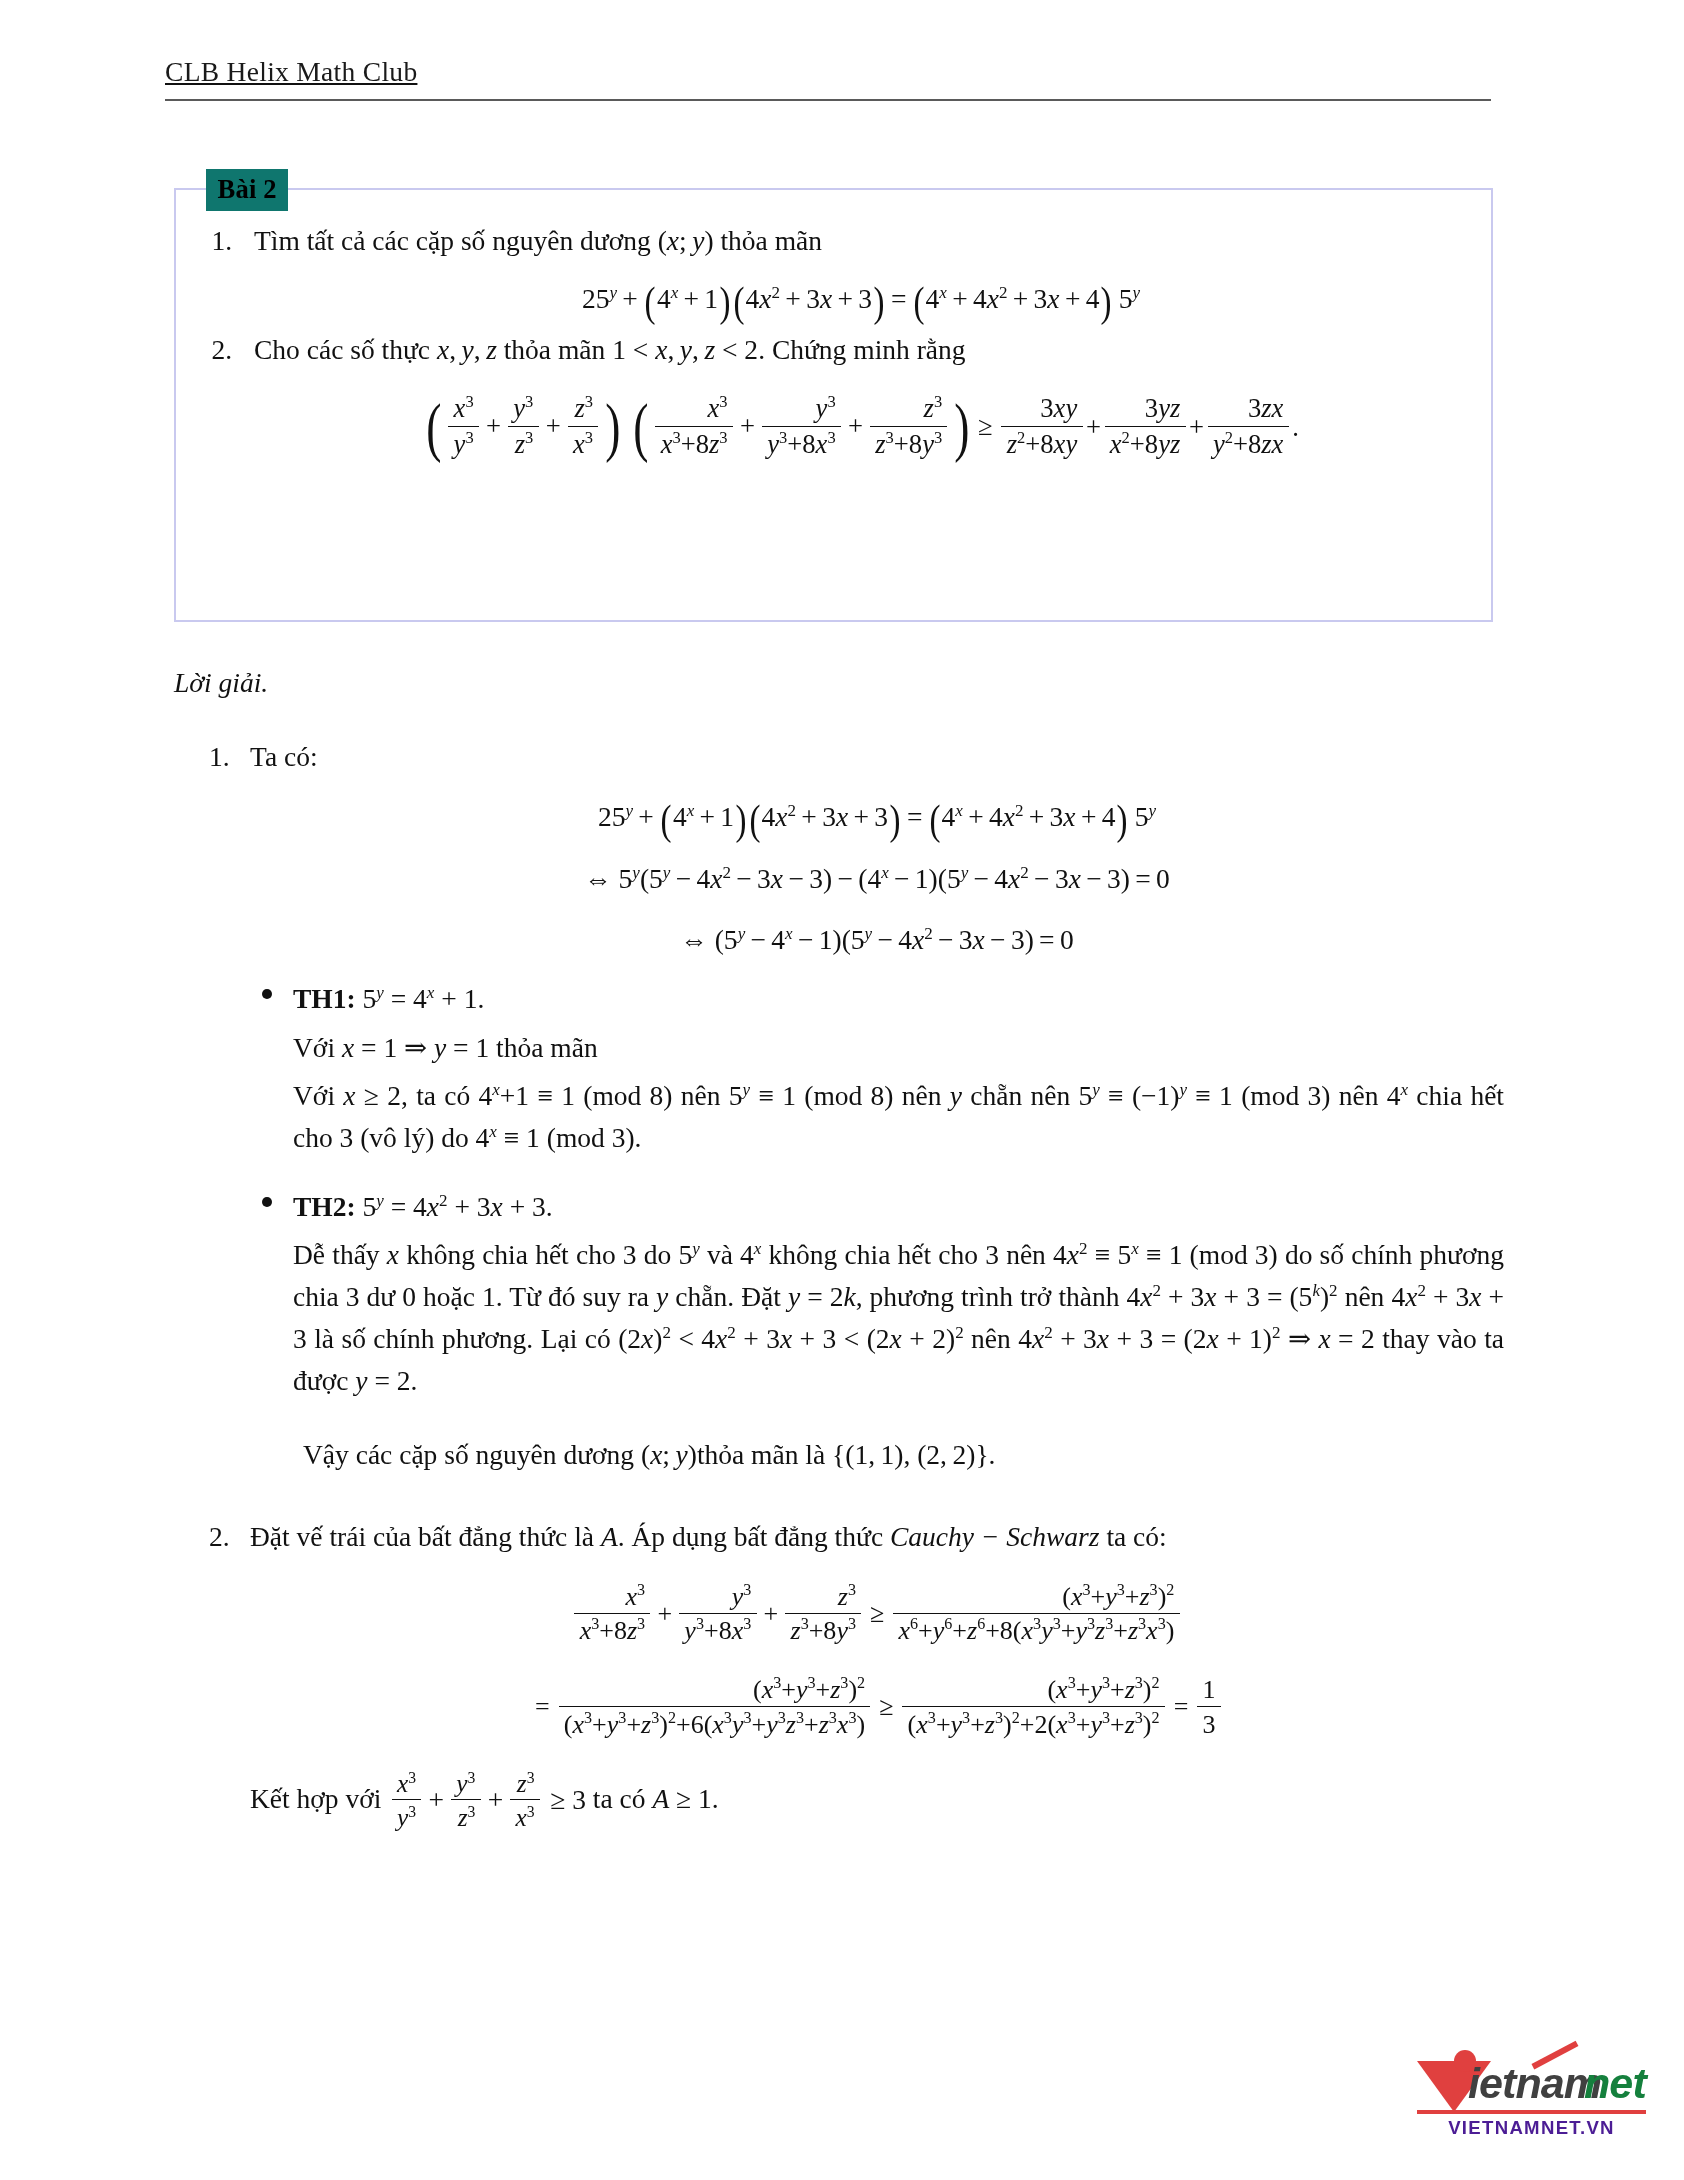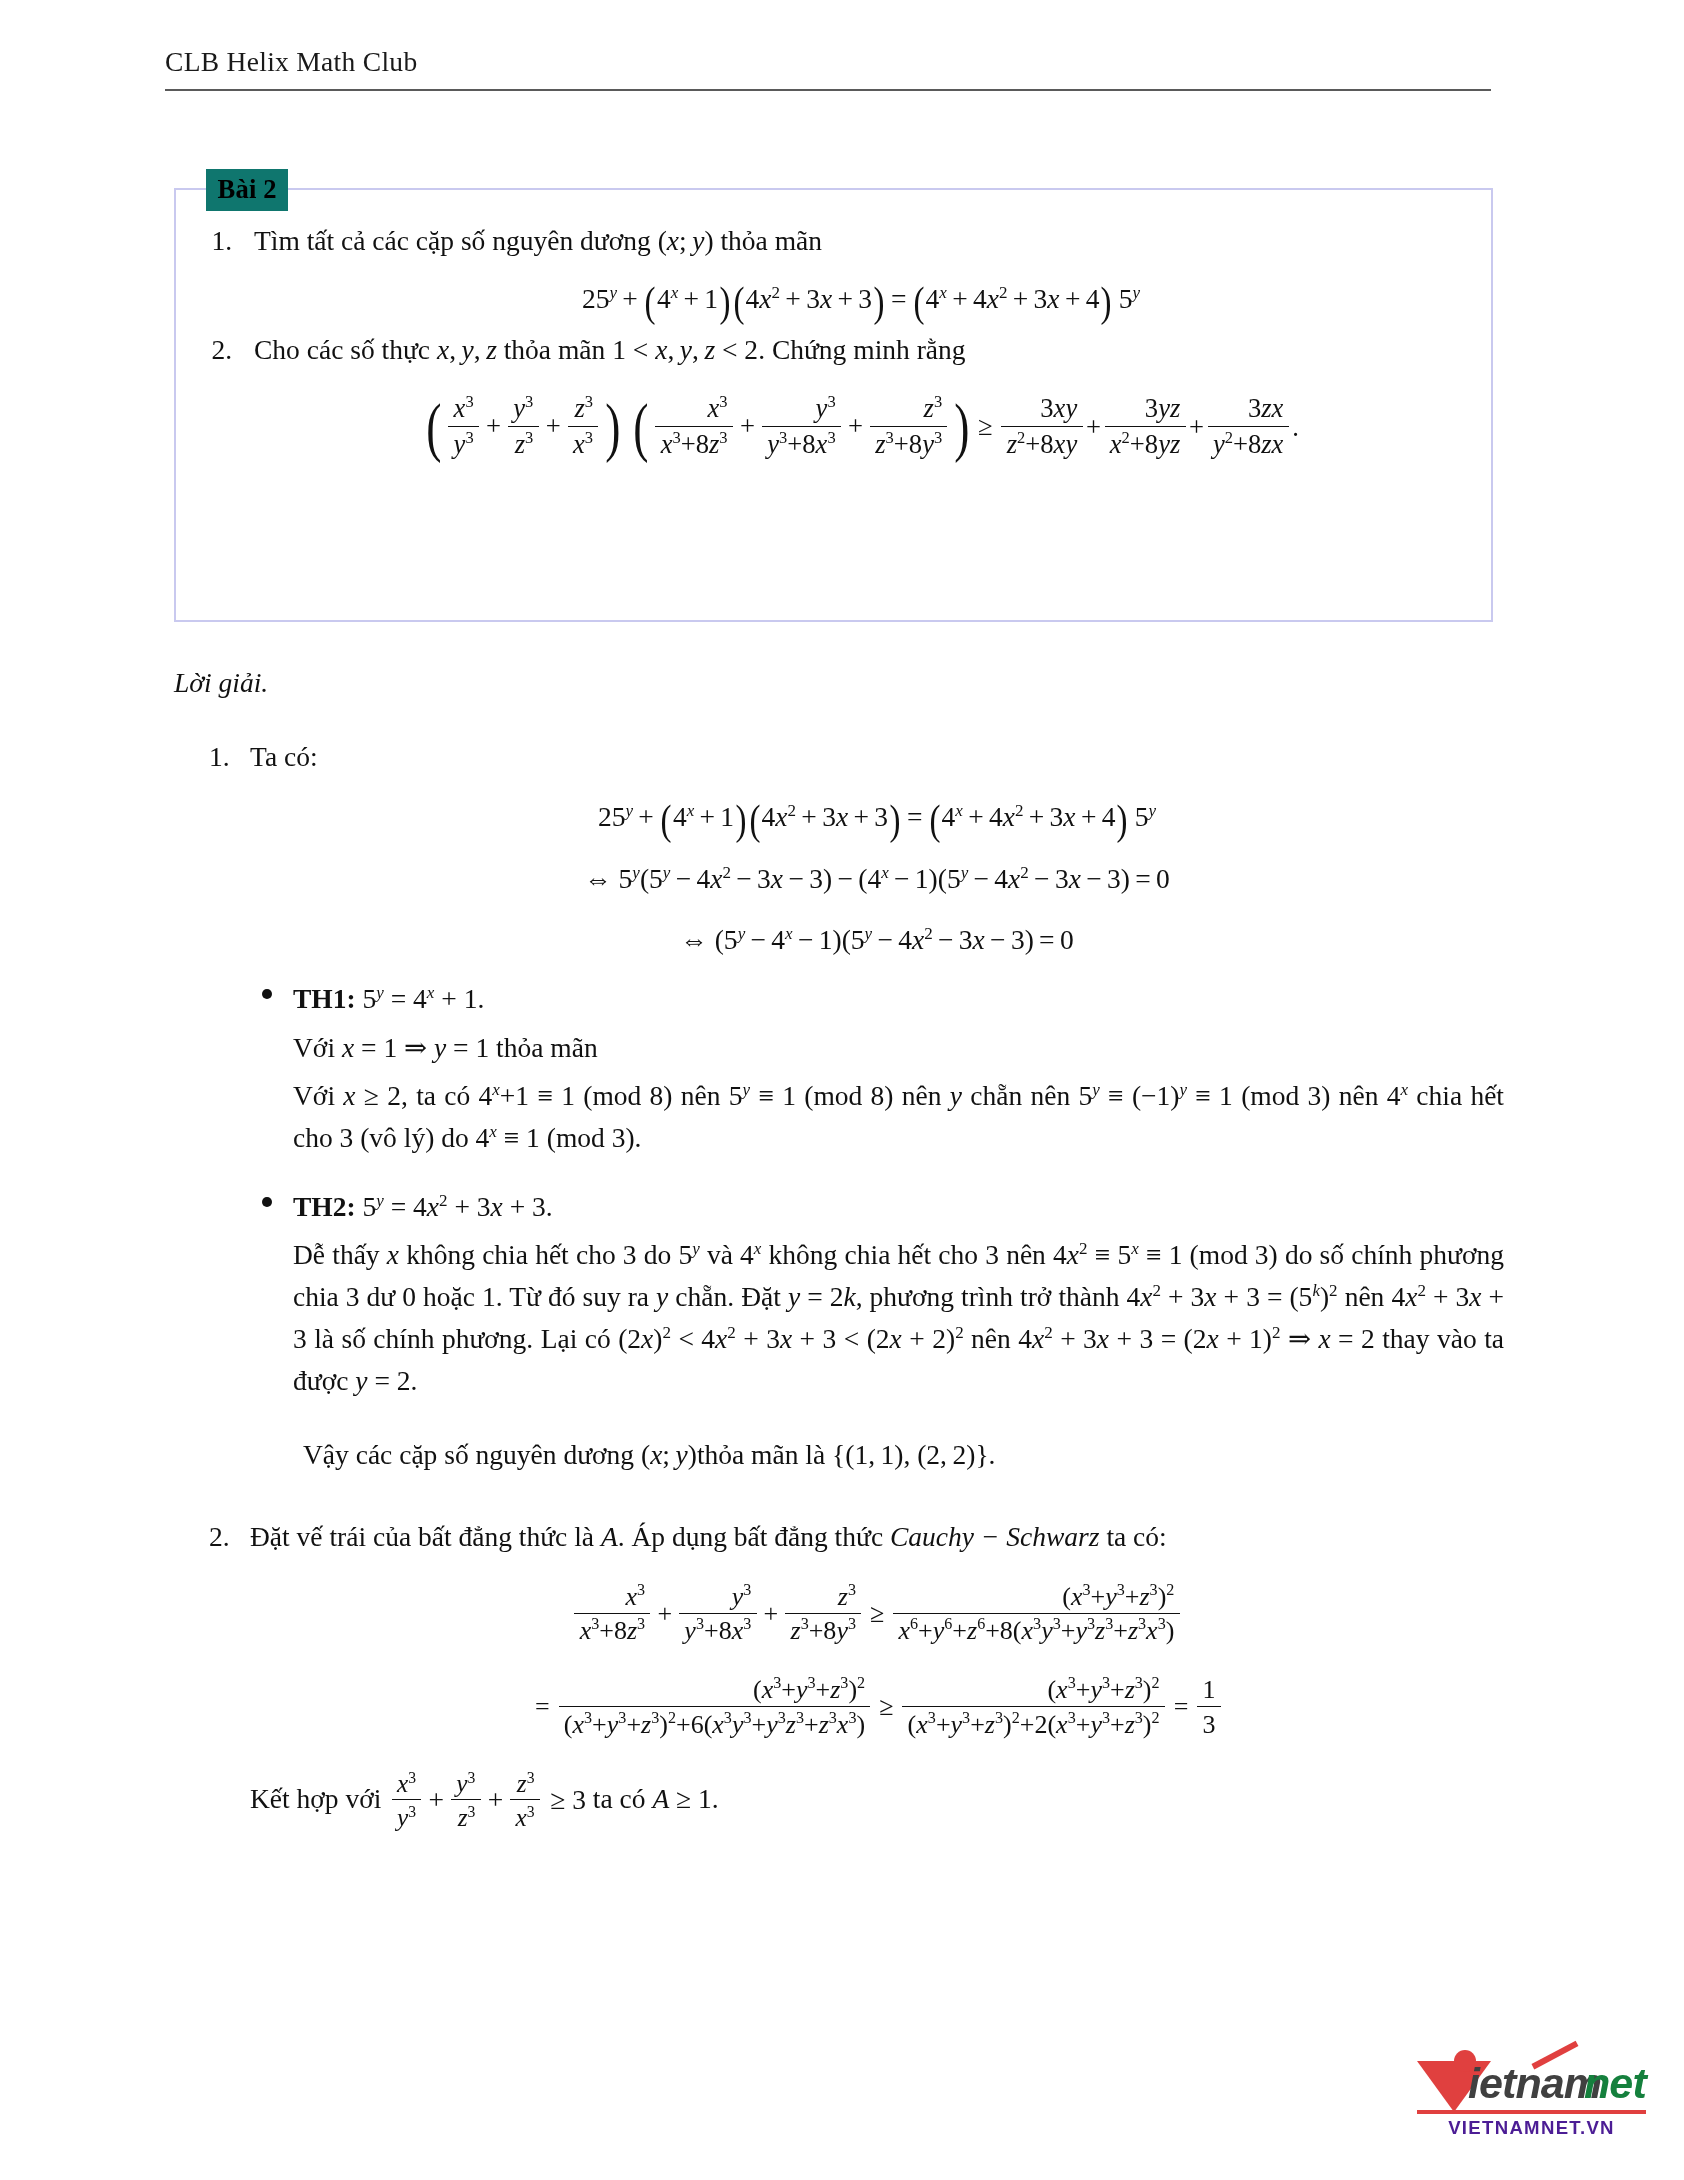--- a/index.html
+++ b/index.html
@@ -20,22 +20,23 @@
     width: 1685px;
     height: 2180px;
     box-sizing: border-box;
     padding: 0;
   }
 
   
   .running-head {
     position: absolute;
     left: 165px;
-    top: 46px;
+    top: 56px;
     width: 1326px;
+    text-decoration: underline;
   }
   .running-head .rh-text {
     font-size: 27.5px;
     letter-spacing: 0.3px;
     color: #1a1a1a;
     padding-bottom: 10.6px;
     display: block;
   }
   .running-head .rh-rule {
     display: block;

